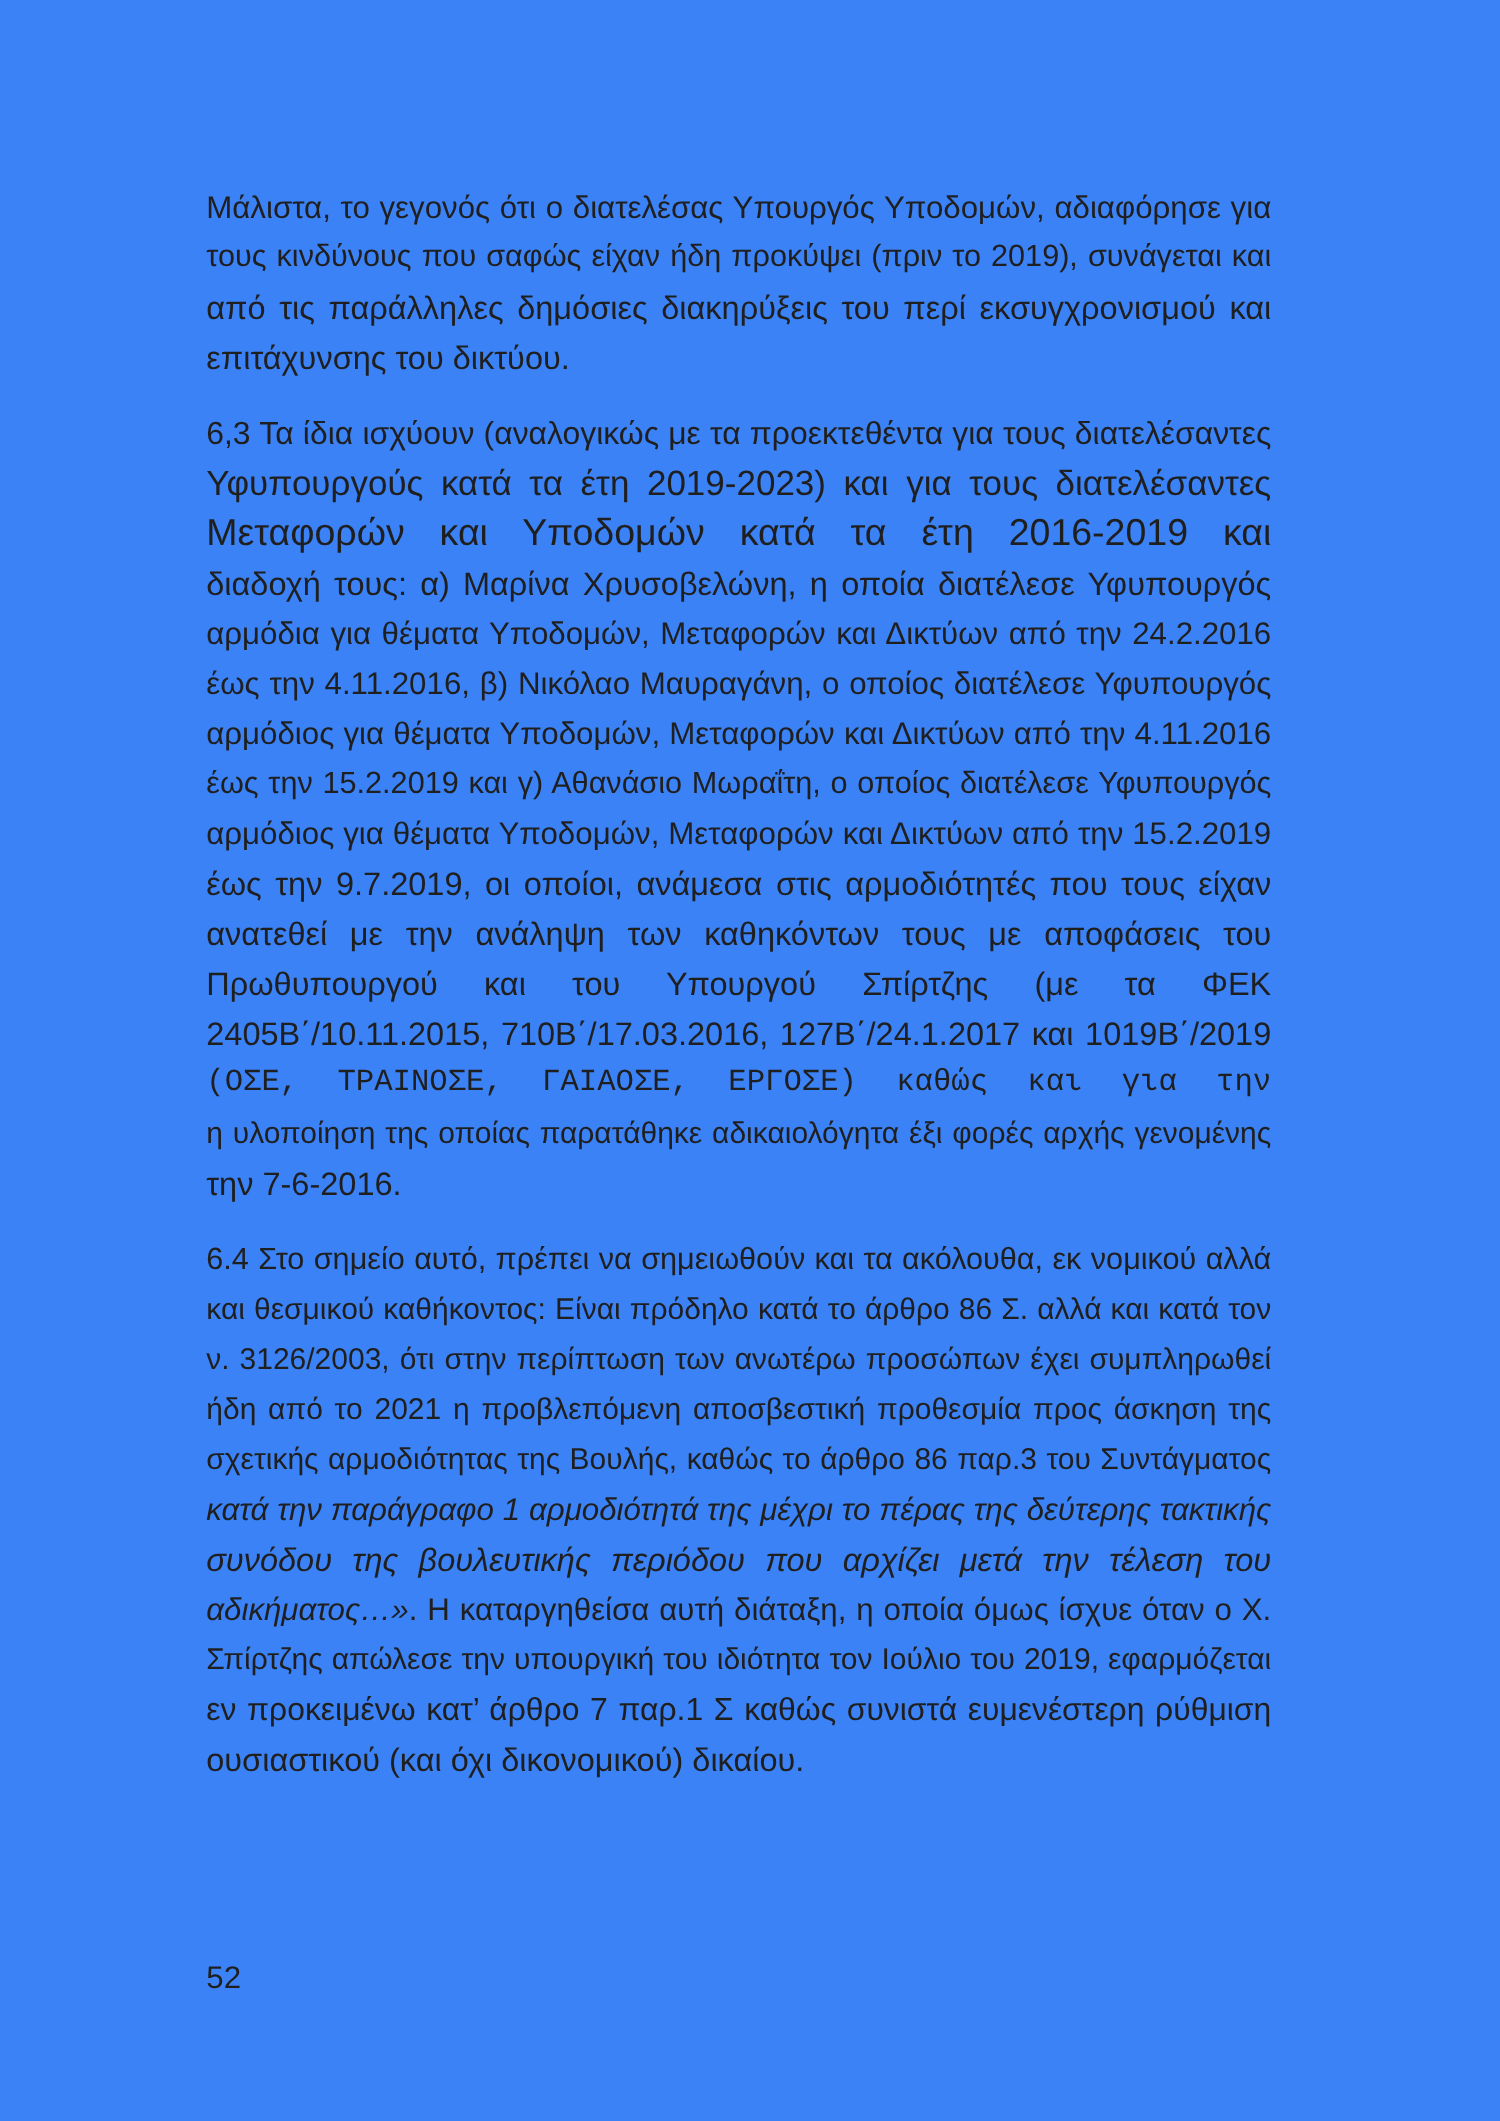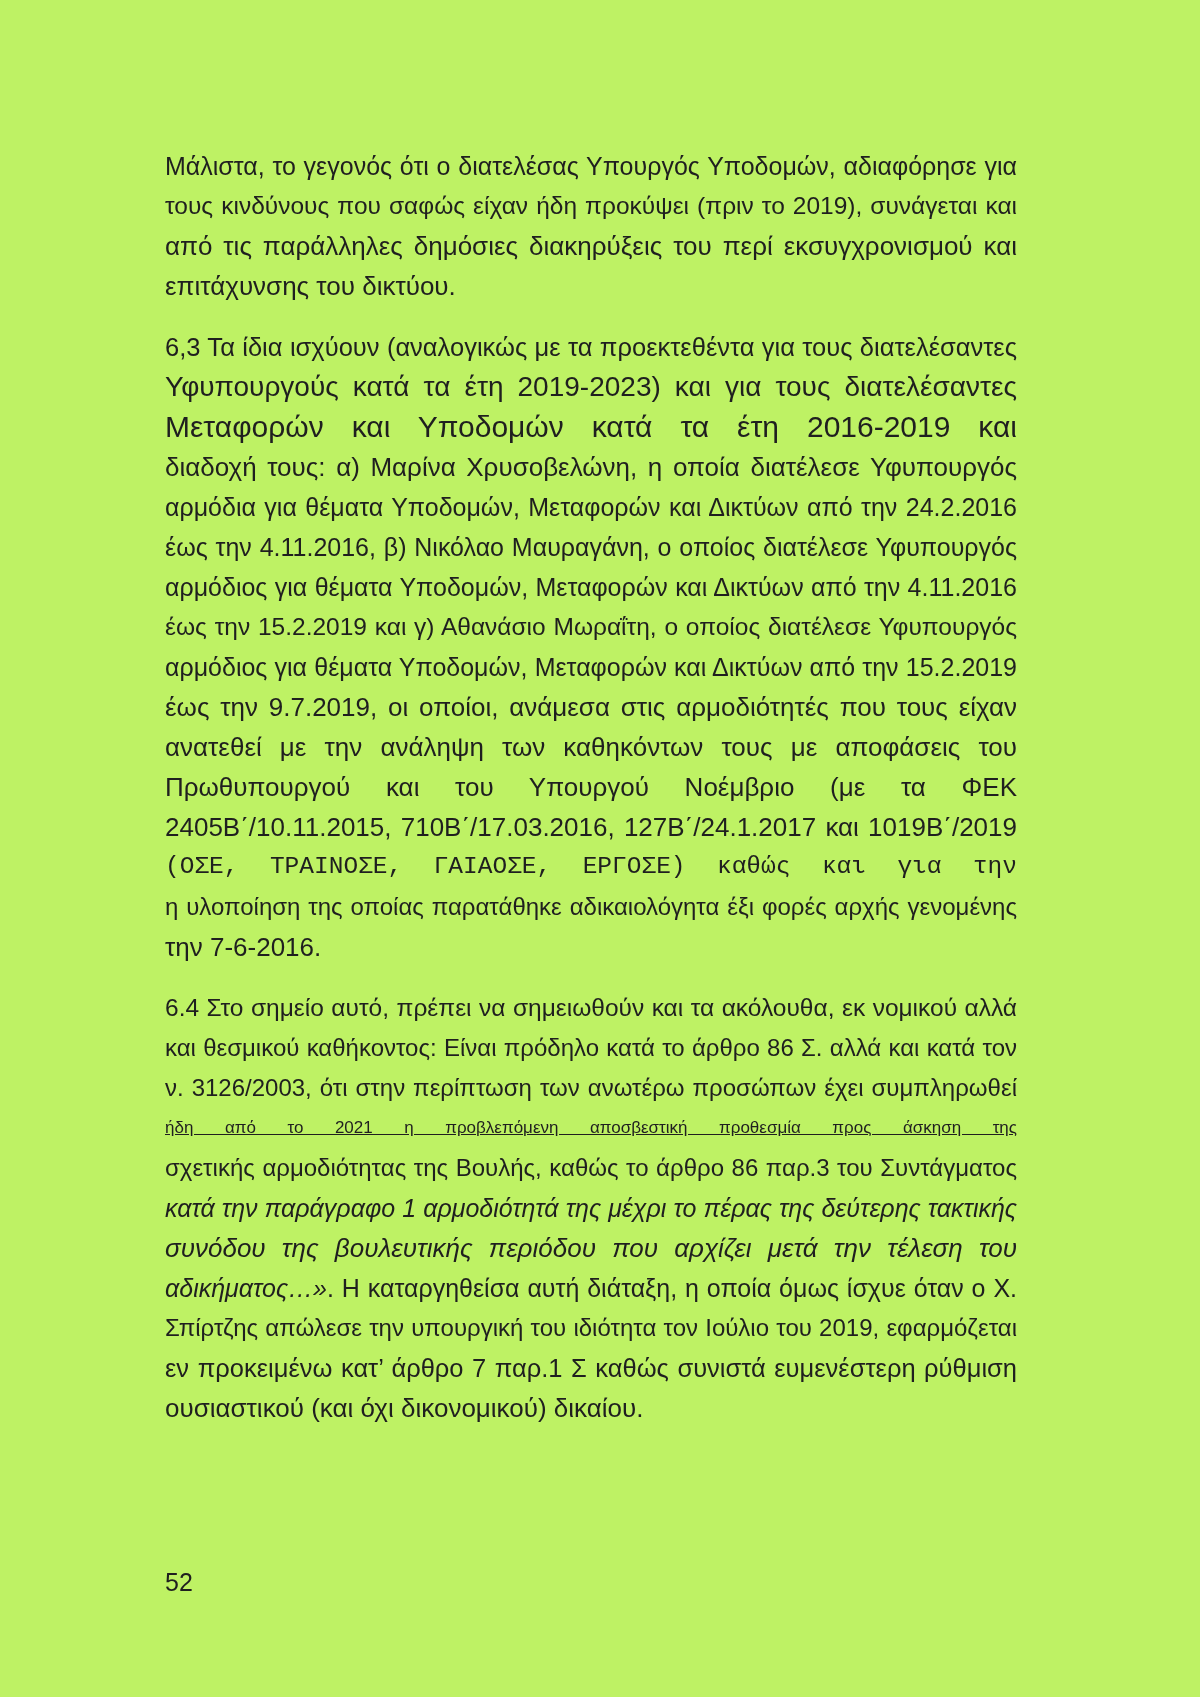--- a/index.html
+++ b/index.html
@@ -8,21 +8,21 @@
     height: 1697px;
     background: #ffffff;
     position: relative;
     overflow: hidden;
     font-family: "Liberation Sans", "DejaVu Sans", sans-serif;
     color: #1f1f1f;
   }
   .page {
     position: absolute;
     inset: 0;
-    background: #bef264;
+    background: #3b82f6;
   }
   .content {
     position: absolute;
     left: 165px;
     top: 146px;
     width: 852px;
   }
   .para { margin: 0 0 21px 0; }
   .para:last-child { margin-bottom: 0; }
   .line {
@@ -64,31 +64,31 @@
         <div class="line" style="font-size: 28px;"><span>Υφυπουργούς κατά τα έτη 2019-2023) και για τους διατελέσαντες Υφυπουργούς</span></div>
         <div class="line" style="font-size: 30px;"><span>Μεταφορών και Υποδομών κατά τα έτη 2016-2019 και ειδικότερα κατά χρονική</span></div>
         <div class="line" style=""><span>διαδοχή τους: α) Μαρίνα Χρυσοβελώνη, η οποία διατέλεσε Υφυπουργός</span></div>
         <div class="line" style="font-size: 25px;"><span>αρμόδια για θέματα Υποδομών, Μεταφορών και Δικτύων από την 24.2.2016</span></div>
         <div class="line" style="font-size: 25px;"><span>έως την 4.11.2016, β) Νικόλαο Μαυραγάνη, ο οποίος διατέλεσε Υφυπουργός</span></div>
         <div class="line" style="font-size: 25px;"><span>αρμόδιος για θέματα Υποδομών, Μεταφορών και Δικτύων από την 4.11.2016</span></div>
         <div class="line" style="font-size: 24.5px;"><span>έως την 15.2.2019 και γ) Αθανάσιο Μωραΐτη, ο οποίος διατέλεσε Υφυπουργός</span></div>
         <div class="line" style="font-size: 25px;"><span>αρμόδιος για θέματα Υποδομών, Μεταφορών και Δικτύων από την 15.2.2019</span></div>
         <div class="line" style=""><span>έως την 9.7.2019, οι οποίοι, ανάμεσα στις αρμοδιότητές που τους είχαν</span></div>
         <div class="line" style=""><span>ανατεθεί με την ανάληψη των καθηκόντων τους με αποφάσεις του</span></div>
-        <div class="line" style=""><span>Πρωθυπουργού και του Υπουργού Νοέμβριο (με τα ΦΕΚ</span></div>
+        <div class="line" style=""><span>Πρωθυπουργού και του Υπουργού Σπίρτζης (με τα ΦΕΚ</span></div>
         <div class="line" style=""><span>2405Β΄/10.11.2015, 710Β΄/17.03.2016, 127Β΄/24.1.2017 και 1019Β΄/2019</span></div>
         <div class="line" style="font-size: 24.5px; font-family: Liberation Mono, monospace;"><span>(ΟΣΕ, ΤΡΑΙΝΟΣΕ, ΓΑΙΑΟΣΕ, ΕΡΓΟΣΕ) καθώς και για την Σύμβαση 717/2014,</span></div>
         <div class="line" style="font-size: 24px;"><span>η υλοποίηση της οποίας παρατάθηκε αδικαιολόγητα έξι φορές αρχής γενομένης</span></div>
         <div class="line last" style=""><span>την 7-6-2016.</span></div>
       </div>
       <div class="para">
         <div class="line" style="font-size: 24.5px;"><span>6.4 Στο σημείο αυτό, πρέπει να σημειωθούν και τα ακόλουθα, εκ νομικού αλλά</span></div>
         <div class="line" style="font-size: 24px;"><span>και θεσμικού καθήκοντος: Είναι πρόδηλο κατά το άρθρο 86 Σ. αλλά και κατά τον</span></div>
         <div class="line" style="font-size: 24px;"><span>ν. 3126/2003, ότι στην περίπτωση των ανωτέρω προσώπων έχει συμπληρωθεί</span></div>
-        <div class="line" style="font-size: 17px; text-decoration: underline;"><span>ήδη από το 2021 η προβλεπόμενη αποσβεστική προθεσμία προς άσκηση της</span></div>
+        <div class="line" style="font-size: 24px;"><span>ήδη από το 2021 η προβλεπόμενη αποσβεστική προθεσμία προς άσκηση της</span></div>
         <div class="line" style="font-size: 24px;"><span>σχετικής αρμοδιότητας της Βουλής, καθώς το άρθρο 86 παρ.3 του Συντάγματος</span></div>
         <div class="line" style="font-size: 25px;"><span class="it">κατά την παράγραφο 1 αρμοδιότητά της μέχρι το πέρας της δεύτερης τακτικής</span></div>
         <div class="line" style=""><span class="it">συνόδου της βουλευτικής περιόδου που αρχίζει μετά την τέλεση του</span></div>
         <div class="line" style="font-size: 25px;"><span class="it">αδικήματος…»</span><span>. Η καταργηθείσα αυτή διάταξη, η οποία όμως ίσχυε όταν ο Χ.</span></div>
         <div class="line" style="font-size: 24px;"><span>Σπίρτζης απώλεσε την υπουργική του ιδιότητα τον Ιούλιο του 2019, εφαρμόζεται</span></div>
         <div class="line" style="font-size: 25.5px;"><span>εν προκειμένω κατ’ άρθρο 7 παρ.1 Σ καθώς συνιστά ευμενέστερη ρύθμιση</span></div>
         <div class="line last" style=""><span>ουσιαστικού (και όχι δικονομικού) δικαίου.</span></div>
       </div>
     </div>
   <div class="page-number">52</div>

